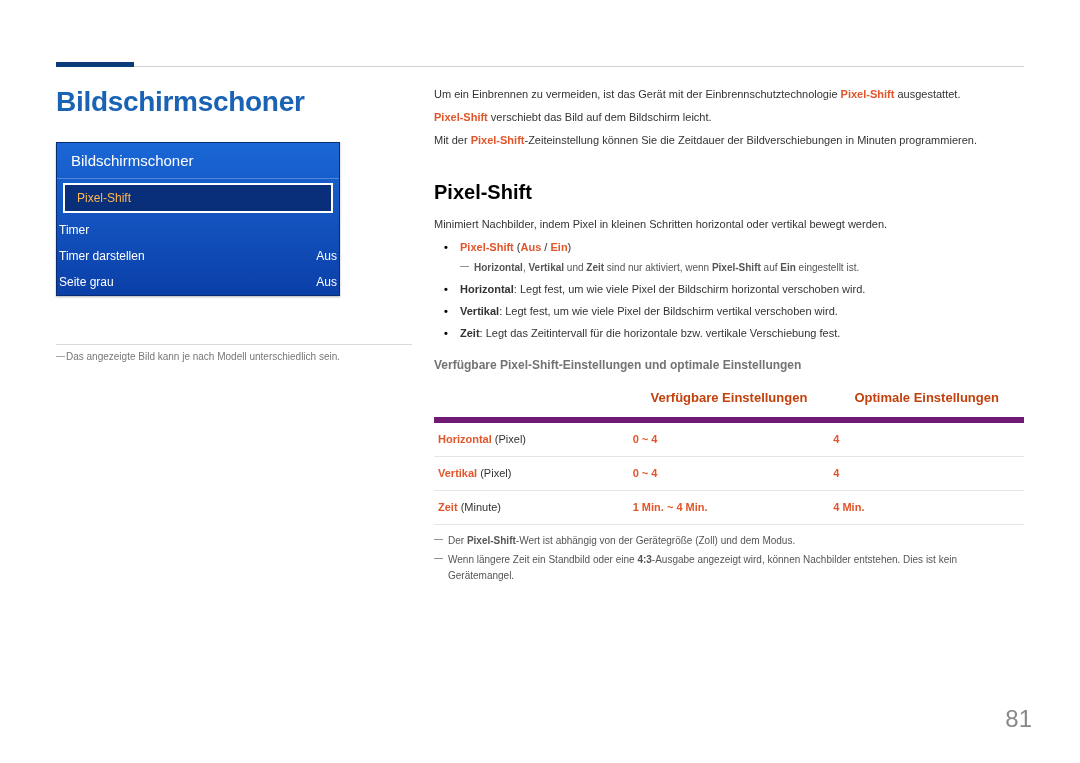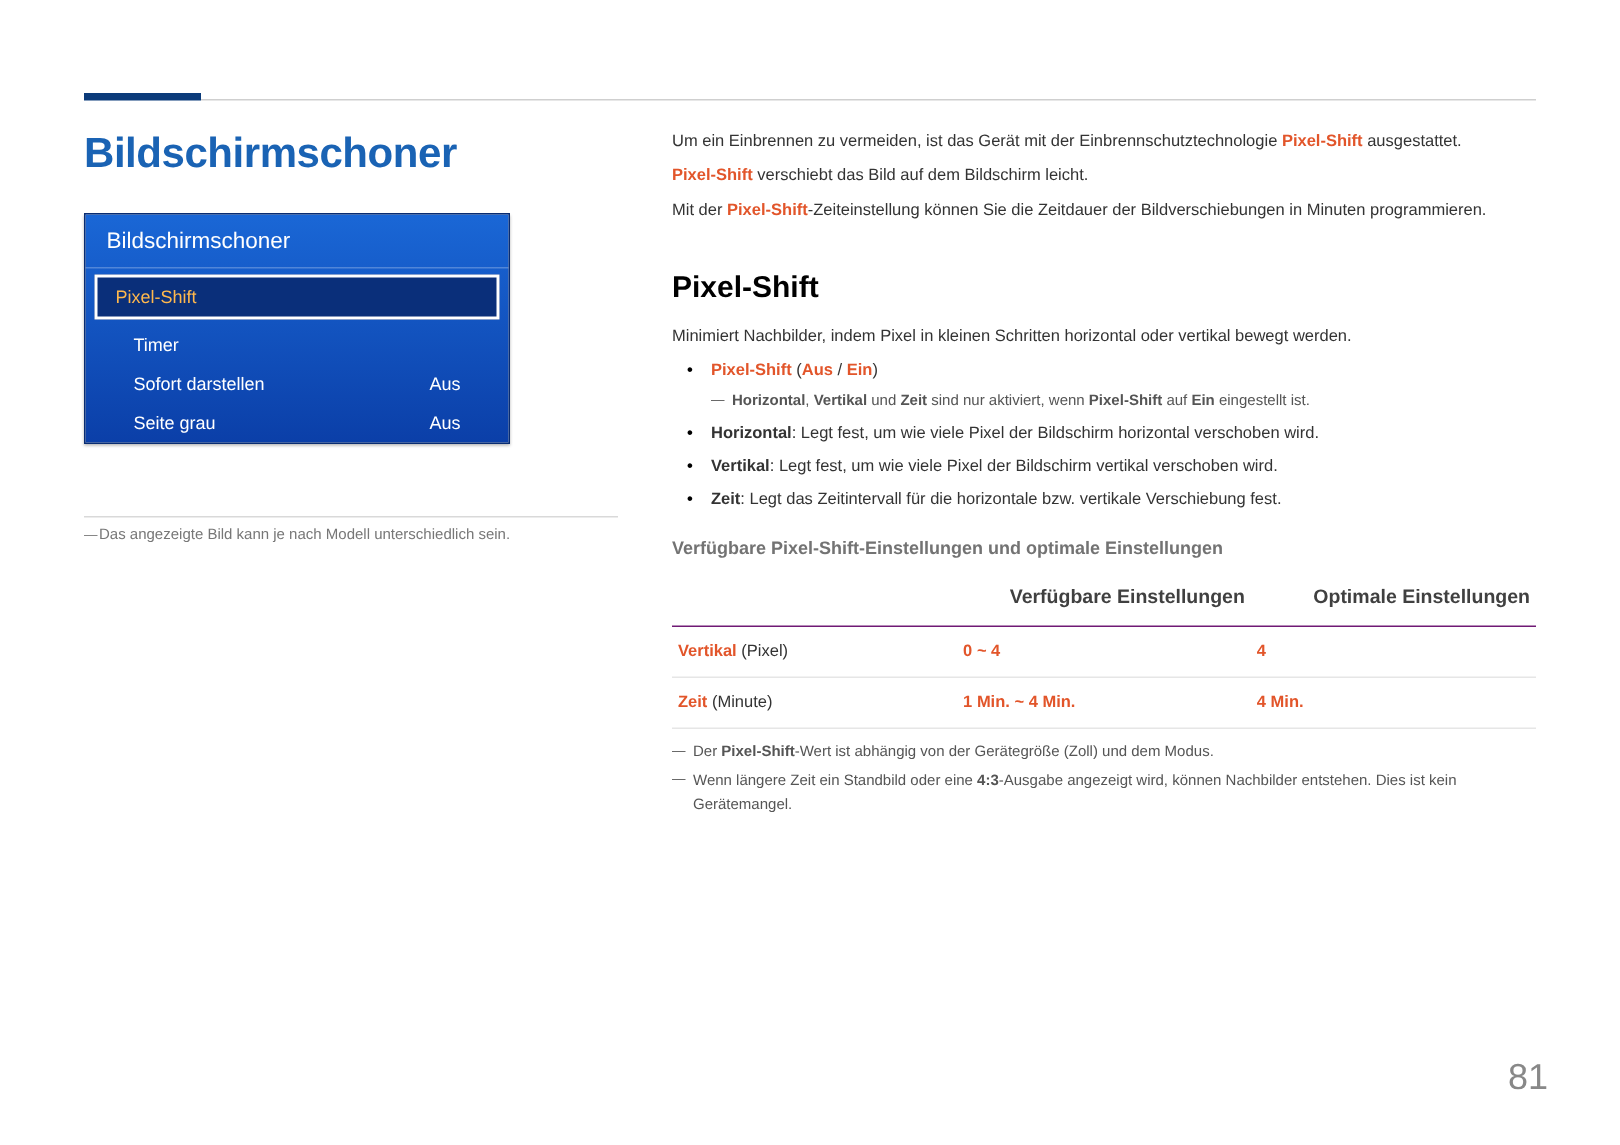--- a/index.html
+++ b/index.html
@@ -20,21 +20,21 @@
   }
   .top-rule {
     position: absolute;
     top: 66px; left: 134px; right: 56px;
     height: 1px;
     background: #cfcfcf;
   }
   .content {
     display: flex;
     margin-top: 34px;
-    gap: 36px;
+    gap: 22px;
   }
   .left-col { width: 356px; flex: 0 0 356px; }
   .right-col { flex: 1; font-size: 11px; line-height: 1.55; color: #333; }
 
   .h1 {
     font-size: 28px;
     font-weight: 600;
     color: #1a63b4;
     margin-bottom: 24px;
     letter-spacing: -0.3px;
@@ -73,21 +73,21 @@
     box-shadow: 0 1px 2px rgba(0,0,0,.3);
   }
   .osd-title {
     padding: 9px 12px 9px 14px;
     font-size: 15px;
     border-bottom: 1px solid rgba(255,255,255,.25);
   }
   .osd-row {
     display: flex;
     justify-content: space-between;
-    padding: 6px 32px;
+    padding: 6px 2px;
   }
   .osd-row.selected {
     margin: 4px 6px;
     padding: 6px 12px;
     background: #0a2f7a;
     border: 2px solid #fff;
     color: #ffb84d;
   }
 
   .left-divider {
@@ -139,26 +139,26 @@
   }
 
   .sub-h3 { font-size: 12px; font-weight: 700; color: #737373; margin-top: 14px; margin-bottom: 8px; }
   table.settings {
     width: 100%;
     border-collapse: collapse;
     font-size: 11px;
     margin-bottom: 8px;
   }
   table.settings th {
-    text-align: right;
+    text-align: center;
     font-size: 13px;
     font-weight: 700;
-    color: #404040;
+    color: #c2410c;
     padding: 6px 4px 8px 4px;
-    border-bottom: 1px solid #701a75;
+    border-bottom: 6px solid #701a75;
   }
   table.settings td {
     padding: 8px 4px;
     border-bottom: 1px solid #e6e6e6;
     color: #333;
   }
   table.settings td.red { color: #e2552a; font-weight: bold; }
   table.settings td .unit { color: #333; font-weight: normal; }
 
   .page-number {
@@ -185,21 +185,21 @@
       <div class="osd-title">Bildschirmschoner</div>
       <div class="osd-row selected">
         <span>Pixel-Shift</span>
         <span></span>
       </div>
       <div class="osd-row">
         <span>Timer</span>
         <span></span>
       </div>
       <div class="osd-row">
-        <span>Sofort darstellen</span>
+        <span>Timer darstellen</span>
         <span>Aus</span>
       </div>
       <div class="osd-row">
         <span>Seite grau</span>
         <span>Aus</span>
       </div>
     </div>
 
     <hr class="left-divider">
     <div class="footnote">Das angezeigte Bild kann je nach Modell unterschiedlich sein.</div>
@@ -236,20 +236,25 @@
     <table class="settings">
       <thead>
         <tr>
           <th style="width:33%;"></th>
           <th style="width:34%;">Verfügbare Einstellungen</th>
           <th style="width:33%;">Optimale Einstellungen</th>
         </tr>
       </thead>
       <tbody>
         <tr>
+          <td><span class="red-bold">Horizontal</span> <span class="unit">(Pixel)</span></td>
+          <td class="red">0 ~ 4</td>
+          <td class="red">4</td>
+        </tr>
+        <tr>
           <td><span class="red-bold">Vertikal</span> <span class="unit">(Pixel)</span></td>
           <td class="red">0 ~ 4</td>
           <td class="red">4</td>
         </tr>
         <tr>
           <td><span class="red-bold">Zeit</span> <span class="unit">(Minute)</span></td>
           <td class="red">1 Min. ~ 4 Min.</td>
           <td class="red">4 Min.</td>
         </tr>
       </tbody>

